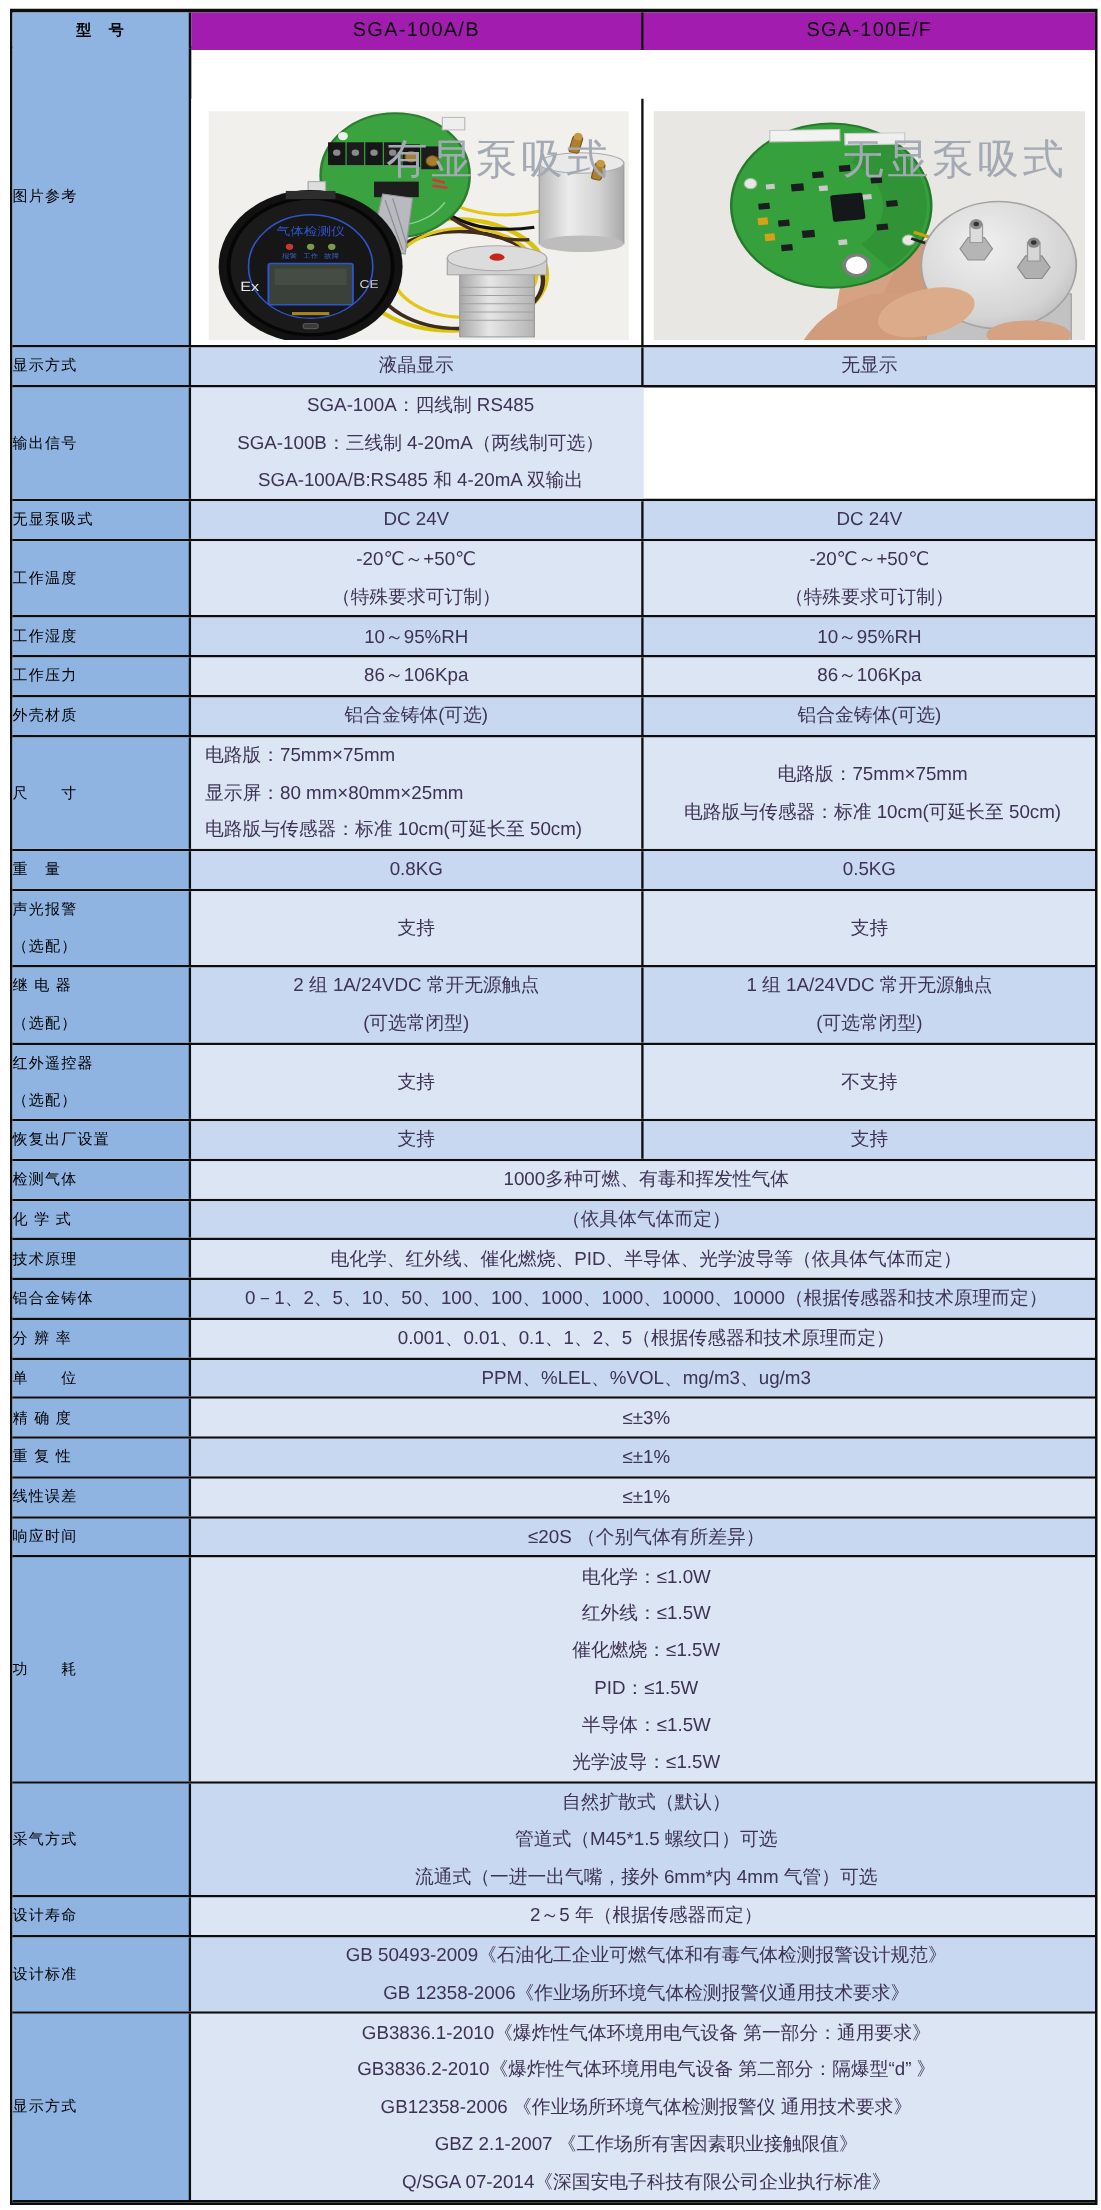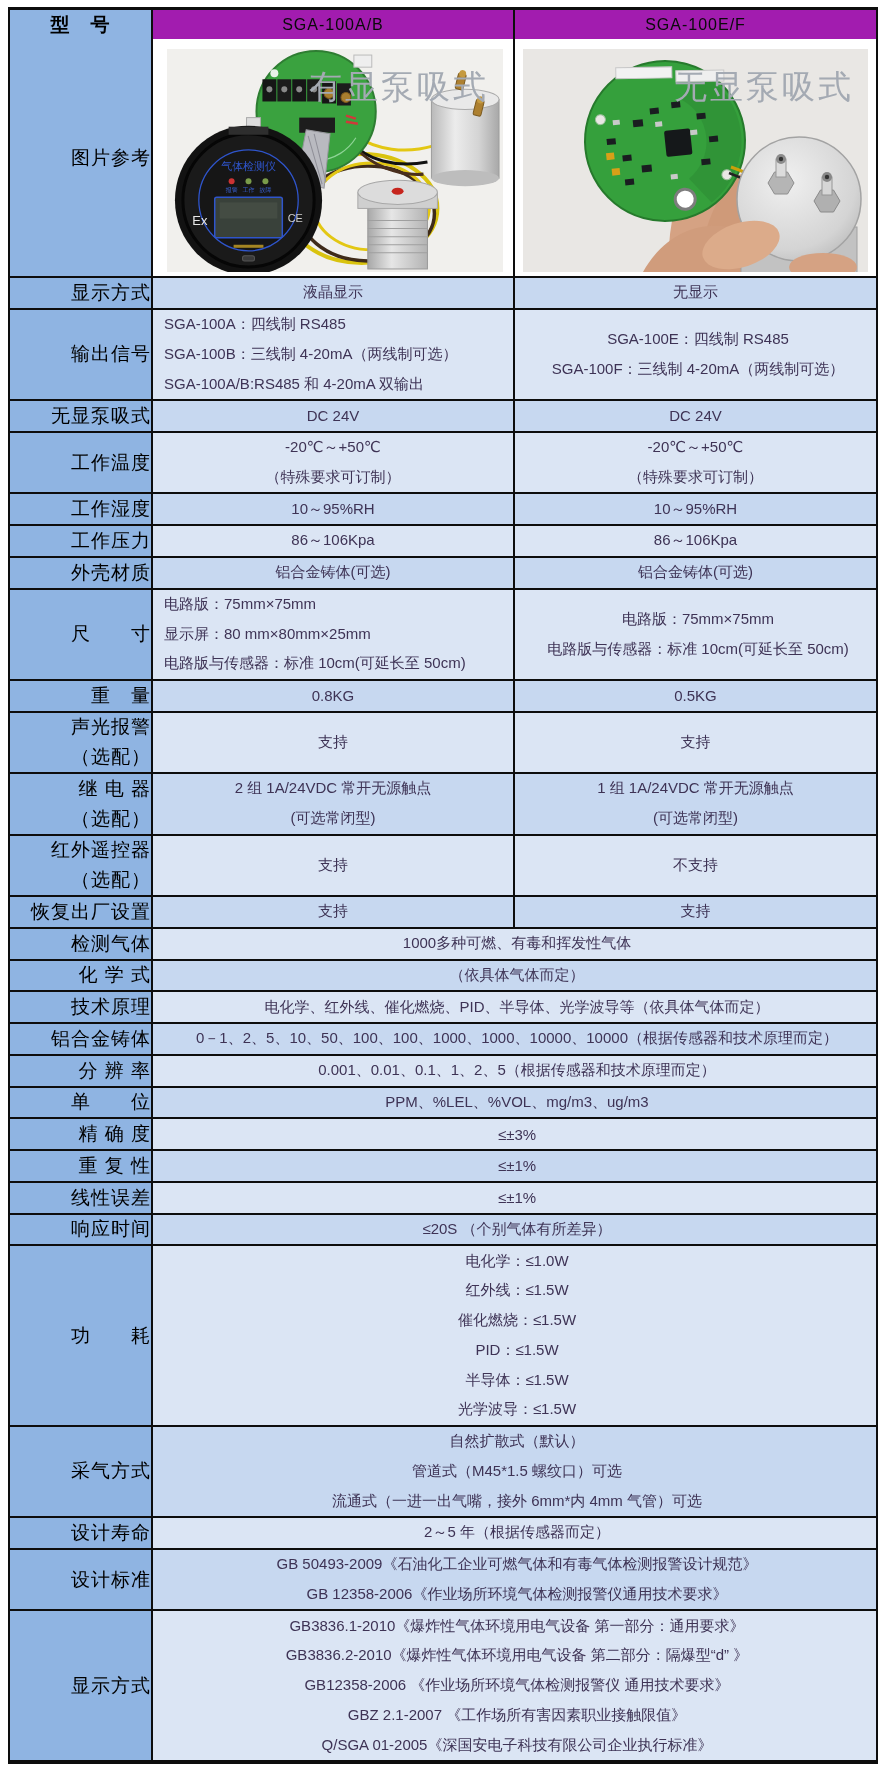--- a/index.html
+++ b/index.html
@@ -9,36 +9,36 @@
   *{margin:0;padding:0;box-sizing:border-box;}
   html,body{width:881px;height:1768px;background:#fff;overflow:hidden;
     font-family:"Liberation Sans","DejaVu Sans",sans-serif;}
   .tbl{position:absolute;left:8px;top:7px;width:870px;
     border:2px solid var(--border);border-top-width:3px;background:#fff;}
   .row{display:grid;grid-template-columns:143px 362px 1fr;border-bottom:2px solid var(--border);}
   .row.span{grid-template-columns:143px 1fr;}
   .row:last-child{border-bottom-width:2px;}
   .cell{border-right:2px solid var(--border);display:flex;flex-direction:column;justify-content:center;min-width:0;}
   .row .cell:last-child{border-right:none;align-items:center;}
-  .label-cell{background:#8fb4e2;align-items:flex-end;color:#000;}
-  .label-cell .line{font-size:19px;letter-spacing:1px;color:#000;}
+  .label-cell{background:#8fb4e2;align-items:flex-start;color:#000;}
+  .label-cell .line{font-size:12px;letter-spacing:1px;color:#000;}
   .header-row{height:29px;}
   .header-row .cell{align-items:center;}
   .header-row .label-cell .line{font-weight:bold;}
   .model-cell{background:#a21caf;}
   .model-cell .line{font-size:16px;color:#0a0a0a;letter-spacing:1px;}
   .line{height:var(--lh);display:flex;align-items:center;font-size:15px;color:#3e3355;white-space:nowrap;}
   .value-cell{padding:0 6px;}
   .value-cell.center{align-items:center;}
   .value-cell.left{align-items:flex-start;padding-left:11px;}
   .shade-dark .value-cell{background:#c7d8f0;}
   .shade-light .value-cell{background:#dbe5f4;}
   
   .photo-row{height:239px;}
-  .photo-cell{background:#fff;position:relative;}
+  .photo-cell{background:#fff;position:relative;margin-top:40px;}
   .photo{position:absolute;overflow:hidden;}
   .photo.left{inset:10px 10px 4px 14px;background:#f1f0ed;}
   .photo.right{inset:10px 8px 4px 8px;background:#e9e7e4;}
   .photo svg{display:block;width:100%;height:100%;}
   .watermark{position:absolute;top:16px;right:14px;font-size:33px;letter-spacing:3px;
     color:#a4aab3;z-index:5;}
 </style>
 </head>
 <body>
 
@@ -255,24 +255,20 @@
       </div>
       <div class="row spec-row shade-light">
         <div class="cell label-cell">
           <div class="line">输出信号</div>
         </div>
         <div class="cell value-cell left">
           <div class="line">SGA-100A：四线制 RS485</div>
           <div class="line">SGA-100B：三线制 4-20mA（两线制可选）</div>
           <div class="line">SGA-100A/B:RS485 和 4-20mA 双输出</div>
         </div>
-        <div class="cell value-cell left">
-          <div class="line">SGA-100E：四线制 RS485</div>
-          <div class="line">SGA-100F：三线制 4-20mA（两线制可选）</div>
-        </div>
       </div>
       <div class="row spec-row shade-dark">
         <div class="cell label-cell">
           <div class="line">无显泵吸式</div>
         </div>
         <div class="cell value-cell center">
           <div class="line">DC 24V</div>
         </div>
         <div class="cell value-cell center">
           <div class="line">DC 24V</div>
@@ -520,17 +516,17 @@
       </div>
       <div class="row spec-row shade-light span">
         <div class="cell label-cell">
           <div class="line">显示方式</div>
         </div>
         <div class="cell value-cell left">
           <div class="line">GB3836.1-2010《爆炸性气体环境用电气设备 第一部分：通用要求》</div>
           <div class="line">GB3836.2-2010《爆炸性气体环境用电气设备 第二部分：隔爆型“d” 》</div>
           <div class="line">GB12358-2006 《作业场所环境气体检测报警仪 通用技术要求》</div>
           <div class="line">GBZ 2.1-2007 《工作场所有害因素职业接触限值》</div>
-          <div class="line">Q/SGA 01-2005《深国安电子科技有限公司企业执行标准》</div>
+          <div class="line">Q/SGA 07-2014《深国安电子科技有限公司企业执行标准》</div>
         </div>
       </div>
     </div>
 </div>
 
 </body></html>

